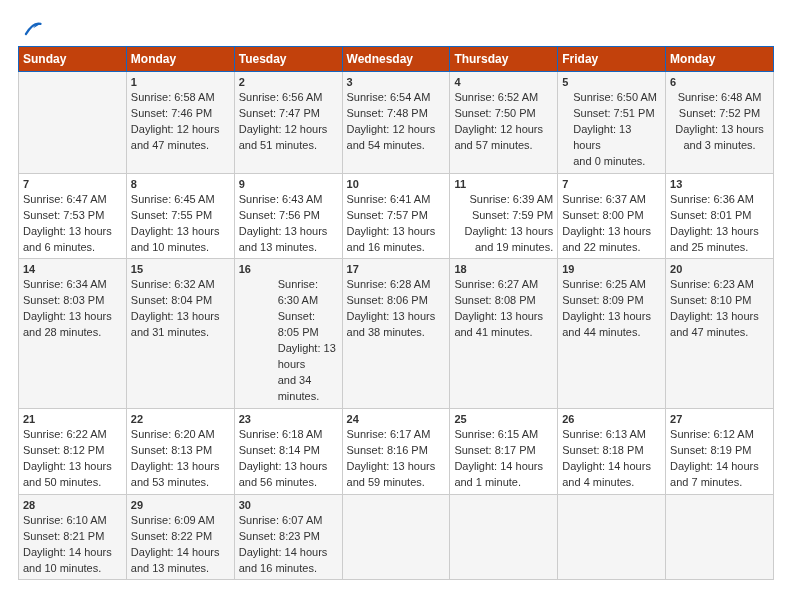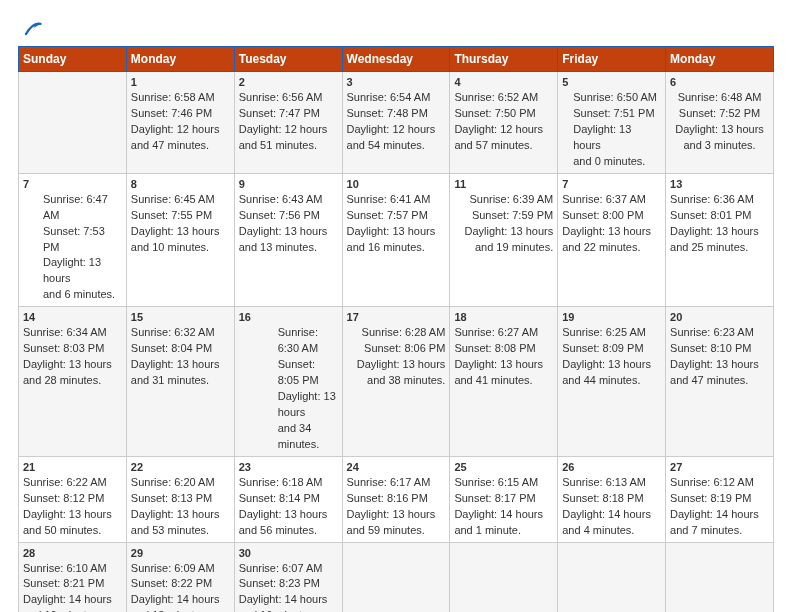--- a/index.html
+++ b/index.html
@@ -170,21 +170,21 @@
             <span class="day-number">6</span>
             <div class="day-info" style="white-space: pre-line; text-align: center;">Sunrise: 6:48 AM
 Sunset: 7:52 PM
 Daylight: 13 hours
 and 3 minutes.</div>
           </td>
         </tr>
         <tr>
           <td>
             <span class="day-number">7</span>
-            <div class="day-info" style="white-space: pre-line; margin-left: 20px;">Sunrise: 6:47 AM
+            <div class="day-info" style="white-space: pre-line;">Sunrise: 6:47 AM
 Sunset: 7:53 PM
 Daylight: 13 hours
 and 6 minutes.</div>
           </td>
           <td>
             <span class="day-number">8</span>
             <div class="day-info" style="white-space: pre-line;">Sunrise: 6:45 AM
 Sunset: 7:55 PM
 Daylight: 13 hours
 and 10 minutes.</div>
@@ -242,21 +242,21 @@
           </td>
           <td>
             <span class="day-number">16</span>
             <div class="day-info" style="white-space: pre-line; margin-left: 39px;">Sunrise: 6:30 AM
 Sunset: 8:05 PM
 Daylight: 13 hours
 and 34 minutes.</div>
           </td>
           <td>
             <span class="day-number">17</span>
-            <div class="day-info" style="white-space: pre-line; text-align: right;">Sunrise: 6:28 AM
+            <div class="day-info" style="white-space: pre-line;">Sunrise: 6:28 AM
 Sunset: 8:06 PM
 Daylight: 13 hours
 and 38 minutes.</div>
           </td>
           <td>
             <span class="day-number">18</span>
             <div class="day-info" style="white-space: pre-line;">Sunrise: 6:27 AM
 Sunset: 8:08 PM
 Daylight: 13 hours
 and 41 minutes.</div>

